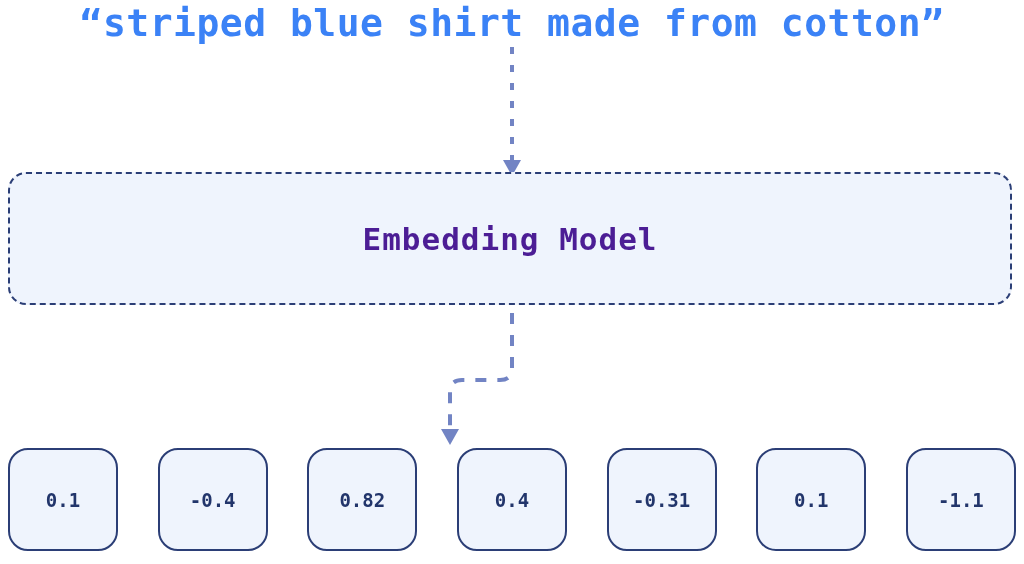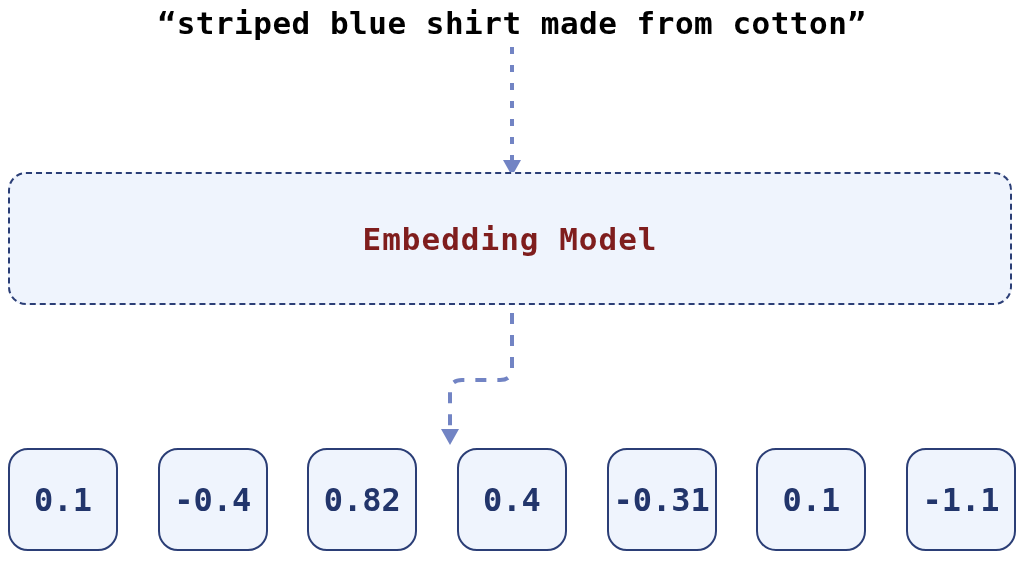--- a/index.html
+++ b/index.html
@@ -23,24 +23,24 @@
   }
 
   
   .query-caption {
     position: absolute;
     left: 0;
     top: 2px;
     width: 1024px;
     text-align: center;
     font-family: "DejaVu Sans Mono", monospace;
-    font-size: 31px;
+    font-size: 38px;
     font-weight: 700;
     letter-spacing: 0.5px;
-    color: #000000;
+    color: #3b82f6;
     white-space: pre;
     line-height: 42px;
   }
 
   
   .model-box {
     position: absolute;
     left: 8px;
     top: 172px;
     width: 1004px;
@@ -51,21 +51,21 @@
     border-radius: 18px;
     display: flex;
     align-items: center;
     justify-content: center;
   }
   .model-box-label {
     font-family: "DejaVu Sans Mono", monospace;
     font-size: 31px;
     font-weight: 700;
     letter-spacing: 1px;
-    color: #7f1d1d;
+    color: #4c1d95;
     white-space: pre;
   }
 
   
   .arrow-layer {
     position: absolute;
     left: 0;
     top: 0;
     width: 1024px;
     height: 564px;
@@ -89,21 +89,21 @@
     height: 103px;
     background: #EFF4FD;
     border: 2px solid #2B3E76;
     border-radius: 20px;
     display: flex;
     align-items: center;
     justify-content: center;
   }
   .vector-cell-value {
     font-family: "DejaVu Sans Mono", monospace;
-    font-size: 32px;
+    font-size: 19px;
     font-weight: 700;
     letter-spacing: 0px;
     color: #22356B;
     white-space: pre;
   }
 </style>
 </head>
 <body>
 
 <div id="diagram-root">

